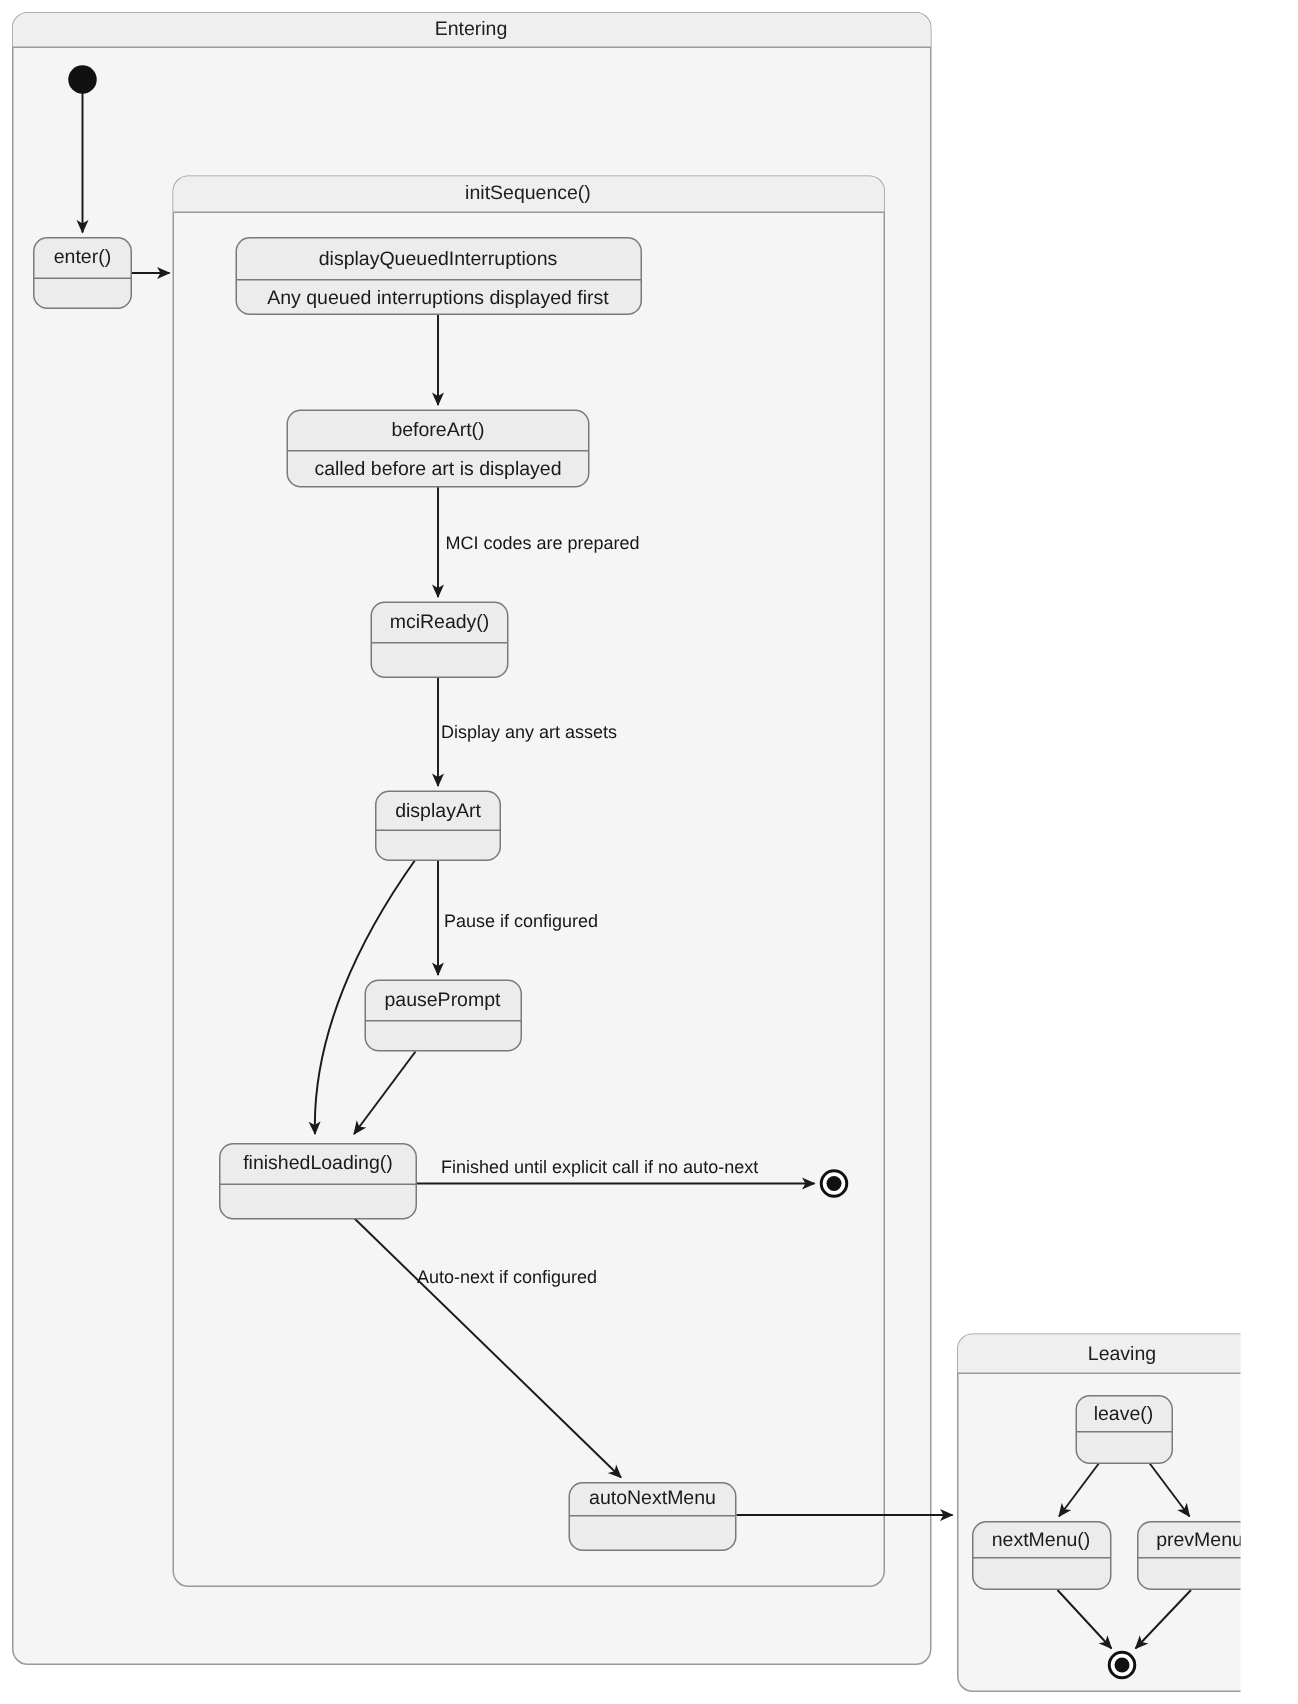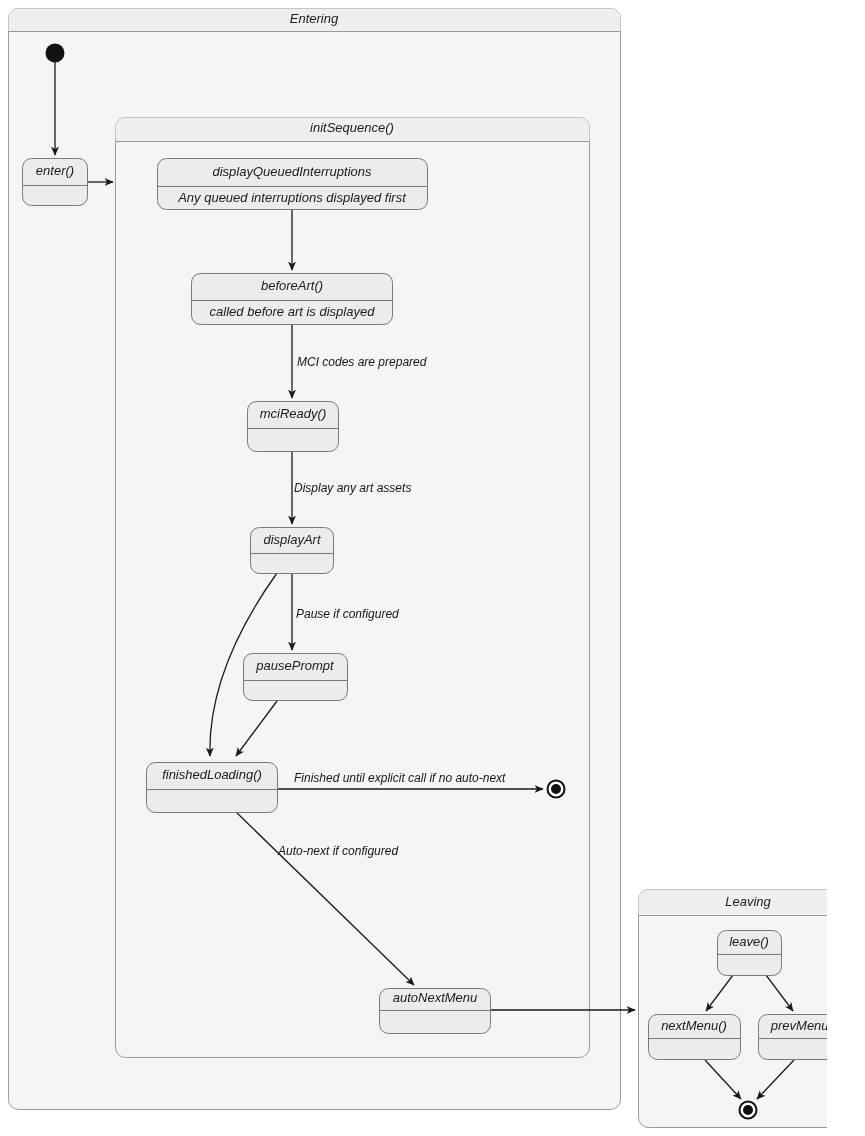--- a/index.html
+++ b/index.html
@@ -10,21 +10,20 @@
   }
   body {
     font-family: "Liberation Sans", sans-serif;
   }
   #canvas {
     position: relative;
     width: 827px;
     height: 1136px;
     background: #ffffff;
     overflow: hidden;
-    font-style: italic;
   }
   svg.diagram {
     position: absolute;
     left: 0;
     top: 0;
     width: 865px;
     height: 1136px;
     display: block;
   }
   .comp-body {

